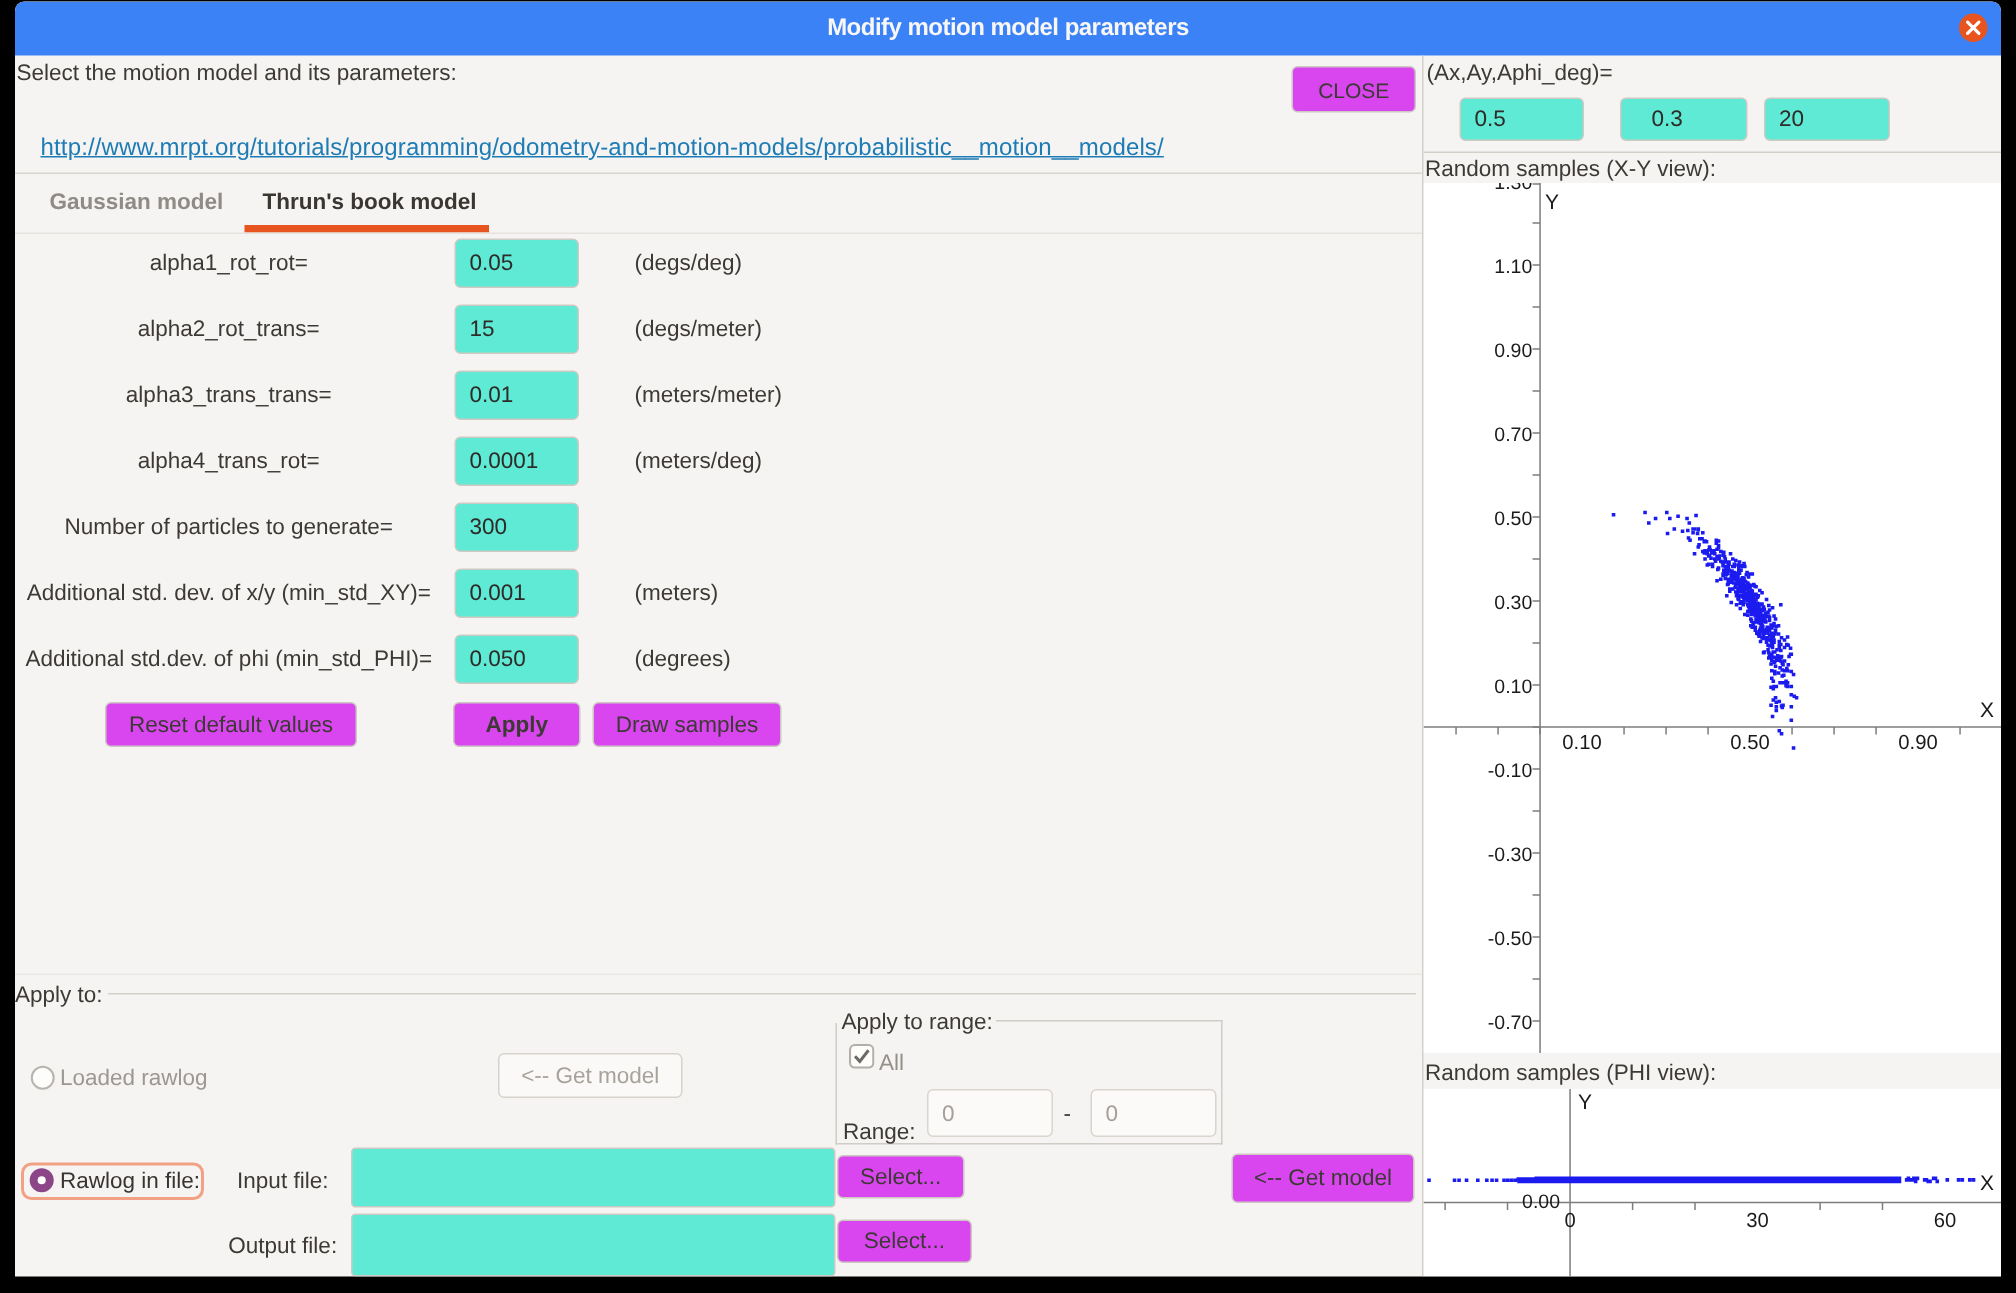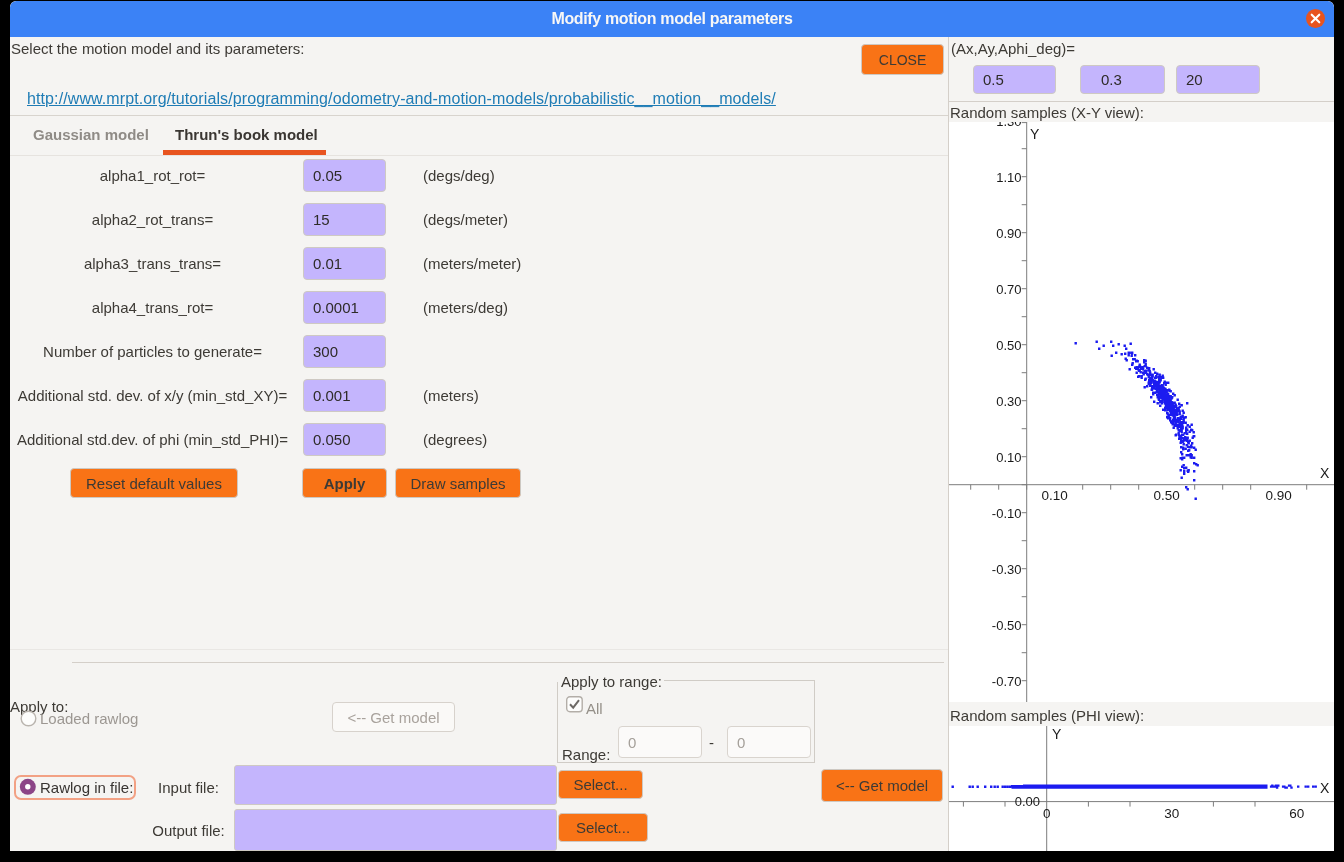--- a/index.html
+++ b/index.html
@@ -3,23 +3,23 @@
 * { margin:0; padding:0; box-sizing:border-box; }
 html,body { width:1344px; height:862px; background:#000; overflow:hidden; }
 body { font-family:"Liberation Sans",sans-serif; position:relative; color:#3d3a35; }
 #win { position:absolute; left:10px; top:1px; width:1324px; height:850px; background:#f5f4f2; border-radius:6px 6px 0 0; overflow:hidden; }
 #tbar { position:absolute; left:0; top:0; width:1324px; height:36px; background:#3b82f6; border-radius:6px 6px 0 0; }
 #tbar .t { position:absolute; left:0; right:0; top:9px; text-align:center; color:#f8f7f6; font-size:16px; font-weight:bold; letter-spacing:-0.35px;}
 #closeb { position:absolute; left:1296px; top:8px; width:19px; height:19px; border-radius:50%; background:#e8541f; }
 .abs { position:absolute; }
 .lbl { position:absolute; font-size:15px; white-space:nowrap; }
 .rlbl { text-align:center; }
-.entry { position:absolute; background:#c4b5fd; border:1px solid #cec9c3; border-radius:4px; font-size:15px; color:#2e2b28; padding-left:9px; display:flex; align-items:center; }
+.entry { position:absolute; background:#5eead4; border:1px solid #cec9c3; border-radius:4px; font-size:15px; color:#2e2b28; padding-left:9px; display:flex; align-items:center; }
 .entry.dis { background:#fbfaf9; border-color:#d9d4ce; color:#a5a09a; }
-.btn { position:absolute; background:#f97316; border:1px solid #cdc8c2; border-radius:4px; font-size:15px; color:#3d3a35; display:flex; align-items:center; justify-content:center; white-space:nowrap; }
+.btn { position:absolute; background:#d946ef; border:1px solid #cdc8c2; border-radius:4px; font-size:15px; color:#3d3a35; display:flex; align-items:center; justify-content:center; white-space:nowrap; }
 .btn.dis { background:#faf9f7; border-color:#d7d2cc; color:#a8a29c; }
 .hline { position:absolute; height:1px; background:#d4cfc9; }
 .vline { position:absolute; width:1px; background:#d4cfc9; }
 svg text { font-family:"Liberation Sans",sans-serif; }
 </style></head>
 <body>
 <div id="win">
   <div id="tbar">
       <div class="t">Modify motion model parameters</div>
     <div id="closeb"><svg width="19" height="19">
@@ -54,21 +54,21 @@
   <div class="entry" style="left:293px; top:378px; width:83px; height:33px;">0.001</div>
   <div class="lbl" style="left:413px; top:386px;">(meters)</div>
   <div class="lbl rlbl" style="left:0px; top:430px; width:285px;">Additional std.dev. of phi (min_std_PHI)=</div>
   <div class="entry" style="left:293px; top:422px; width:83px; height:33px;">0.050</div>
   <div class="lbl" style="left:413px; top:430px;">(degrees)</div>
   <div class="btn" style="left:60px; top:467px; width:168px; height:30px;">Reset default values</div>
   <div class="btn" style="left:292px; top:467px; width:85px; height:30px; font-weight:bold;">Apply</div>
   <div class="btn" style="left:385px; top:467px; width:126px; height:30px;">Draw samples</div>
   <div class="hline" style="left:0; top:648px; width:938px; background:#e9e7e4;"></div>
 
-  <div class="lbl" style="left:0px; top:654px;margin-top:43px;">Apply to:</div>
+  <div class="lbl" style="left:0px; top:654px;">Apply to:</div>
   <div class="hline" style="left:62px; top:661px; width:872px;"></div>
   <svg class="abs" style="left:10px; top:709px;" width="17" height="17">
       <circle cx="8.5" cy="8.5" r="7.3" fill="#fdfdfc" stroke="#b9b4ae" stroke-width="1.4"></circle>
     </svg>
   <div class="lbl" style="left:30px; top:709px; color:#9c9792;">Loaded rawlog</div>
   <div class="btn dis" style="left:322px; top:701px; width:123px; height:30px;">&lt;-- Get model</div>
 
   <div class="lbl" style="left:551px; top:672px;">Apply to range:</div>
   <div class="hline" style="left:654px; top:679px; width:151px; background:#d0ccc6;"></div>
   <div class="vline" style="left:547px; top:681px; height:81px; background:#d0ccc6;"></div>

